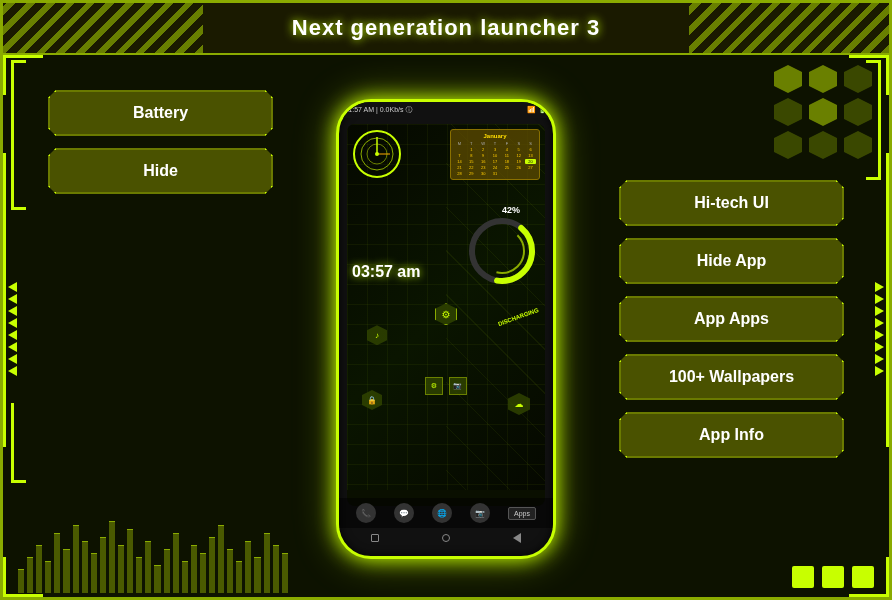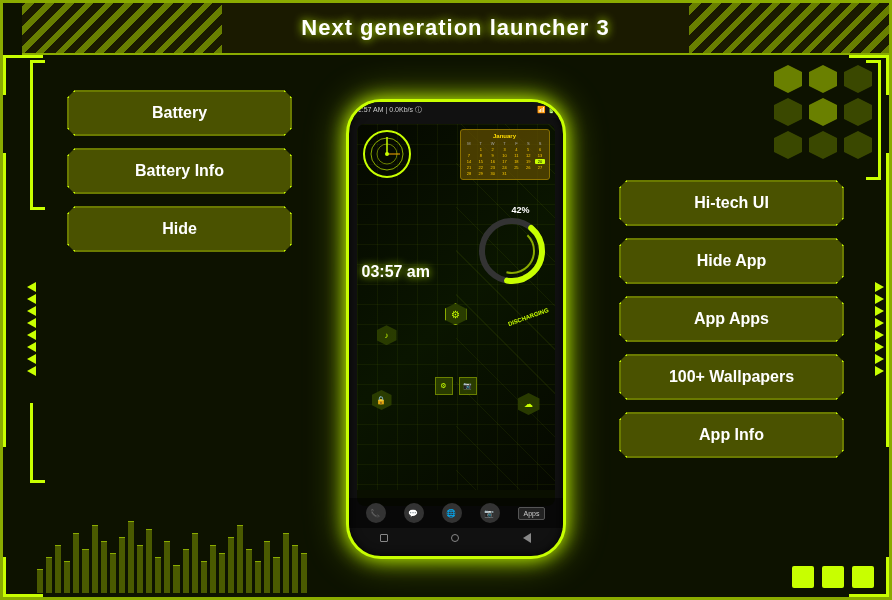--- a/index.html
+++ b/index.html
@@ -13,21 +13,20 @@
       position: relative;
     }
 
     
     .main-container {
       width: 892px;
       height: 600px;
       background: #0d1200;
       position: relative;
       border: 3px solid #8aab00;
-      padding-left: 19px;
     }
 
     
     .header {
       width: 100%;
       height: 52px;
       background: #1a1a00;
       display: flex;
       align-items: center;
       justify-content: center;
@@ -693,25 +692,20 @@
         <div class="arrow-left"></div>
         <div class="arrow-left"></div>
         <div class="arrow-left"></div>
       </div>
 
       <div class="menu-buttons">
         <button class="menu-btn">
           <div class="btn-corner-tl"></div><div class="btn-corner-tr"></div>
           <div class="btn-corner-bl"></div><div class="btn-corner-br"></div>
           <span>Battery</span>
-        </button>
-        <button class="menu-btn">
-          <div class="btn-corner-tl"></div><div class="btn-corner-tr"></div>
-          <div class="btn-corner-bl"></div><div class="btn-corner-br"></div>
-          <span>Battery Info</span>
         </button>
         <button class="menu-btn">
           <div class="btn-corner-tl"></div><div class="btn-corner-tr"></div>
           <div class="btn-corner-bl"></div><div class="btn-corner-br"></div>
           <span>Hide</span>
         </button>
       </div>
 
       <div class="bar-chart">
         <div class="bar" style="height:30%"></div>

